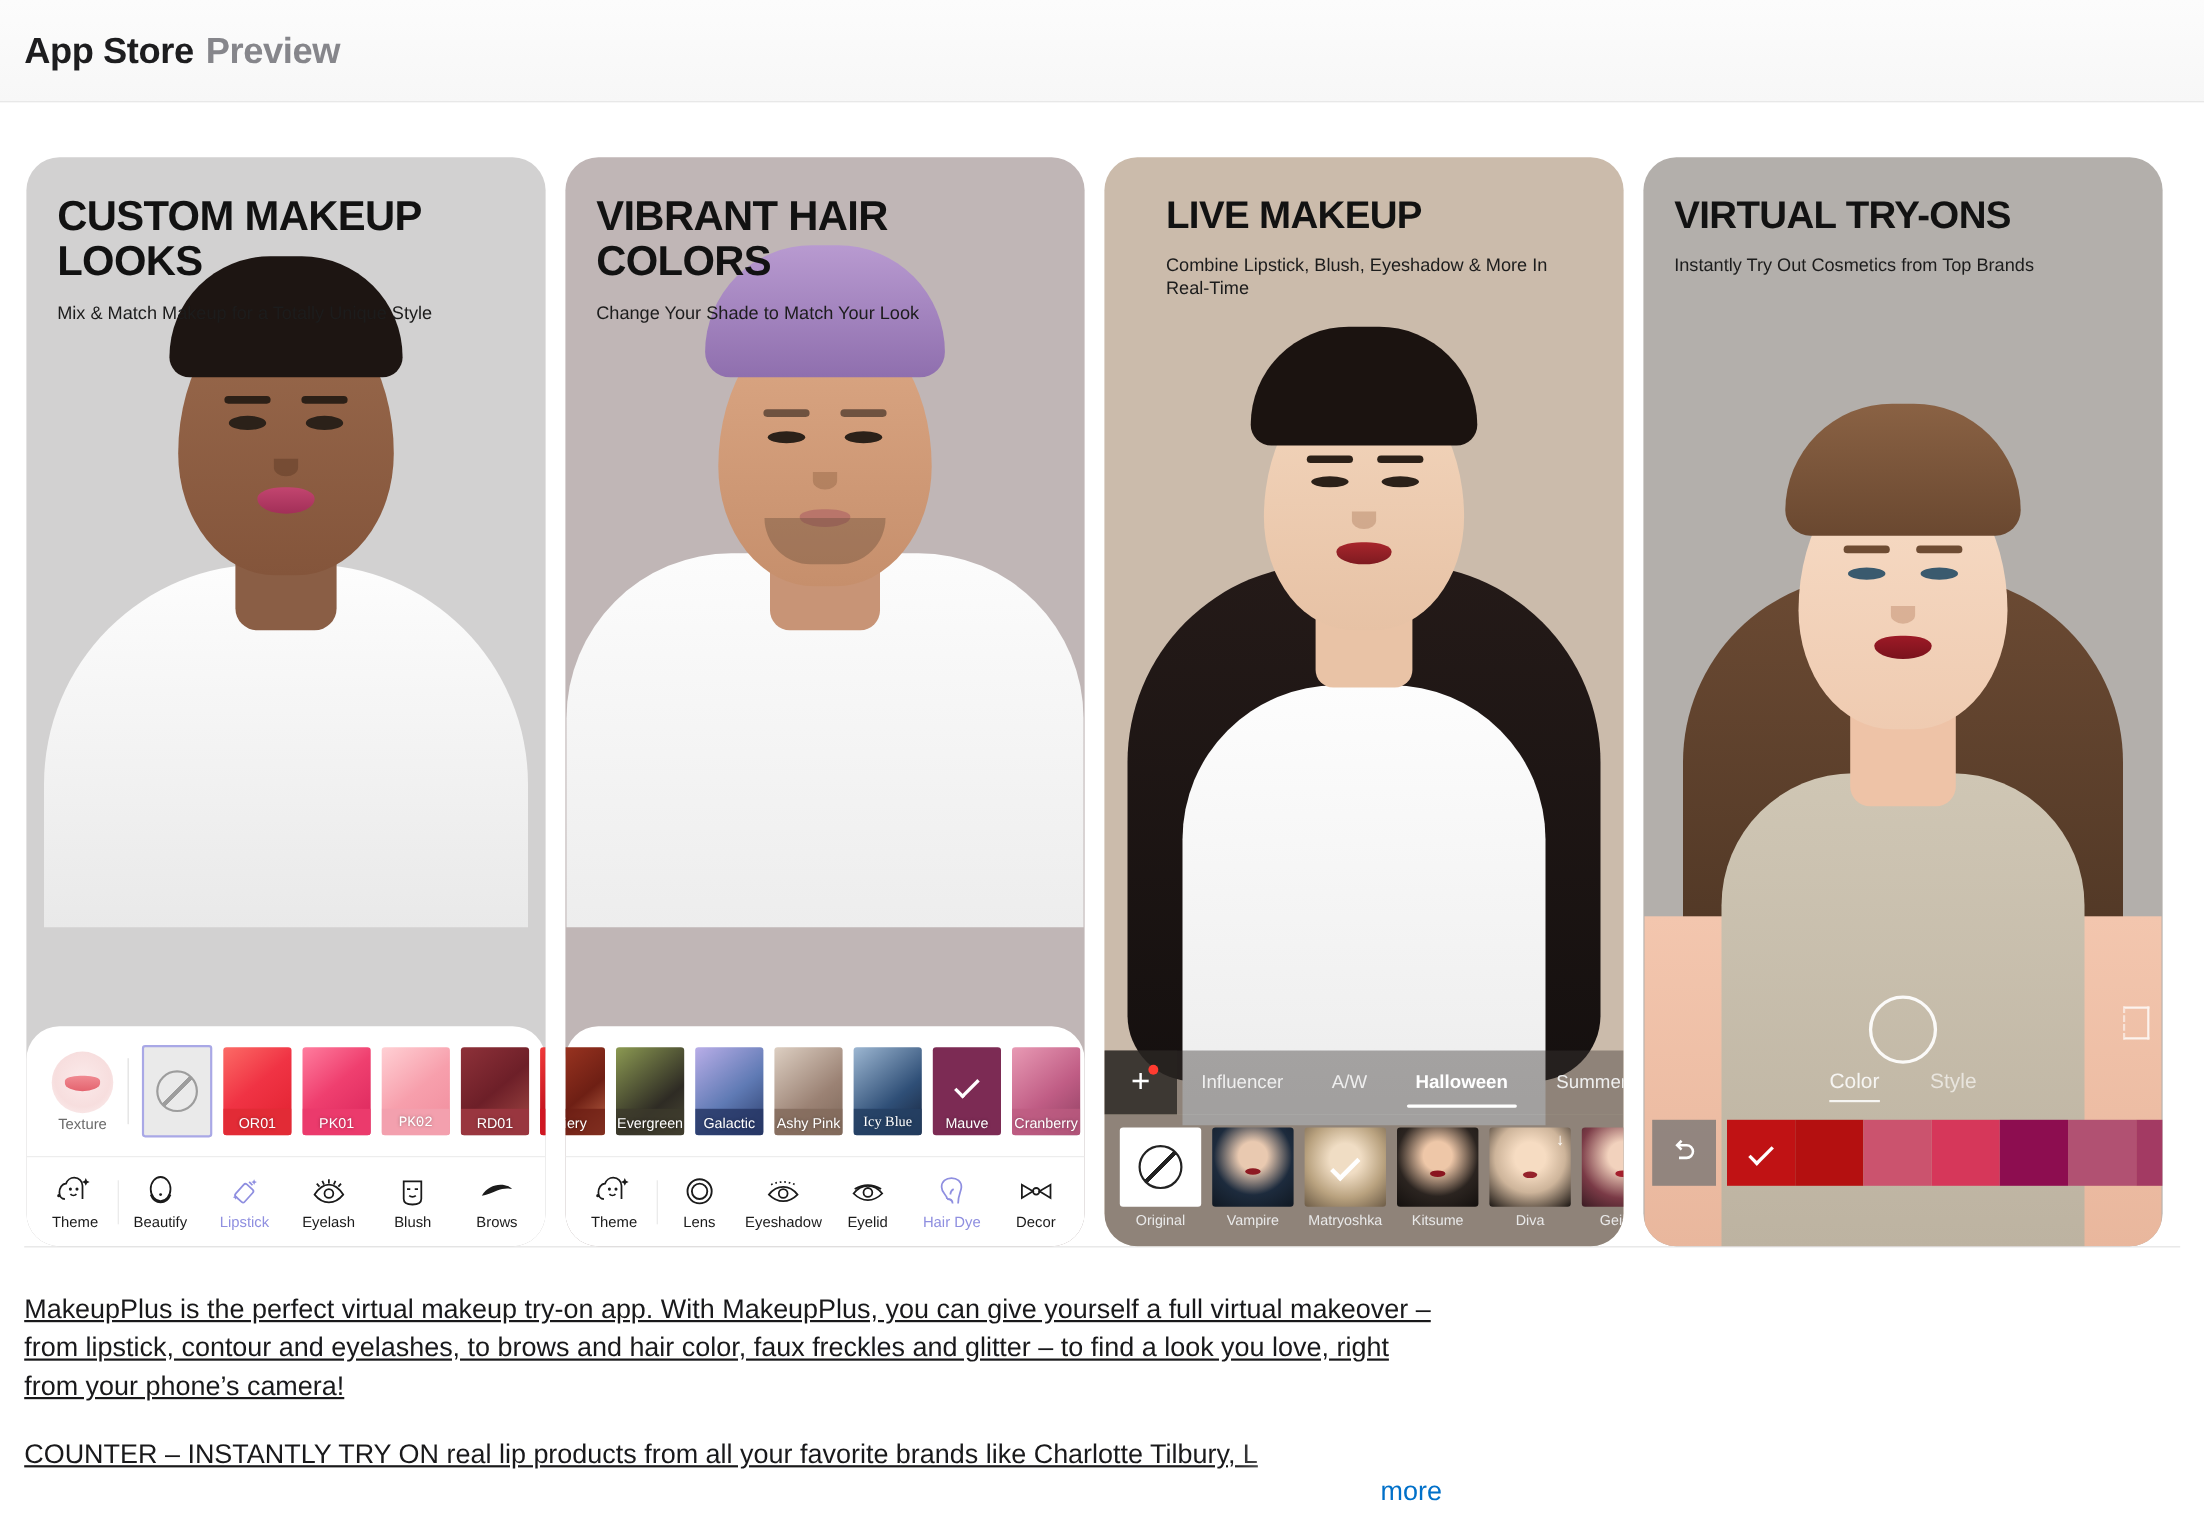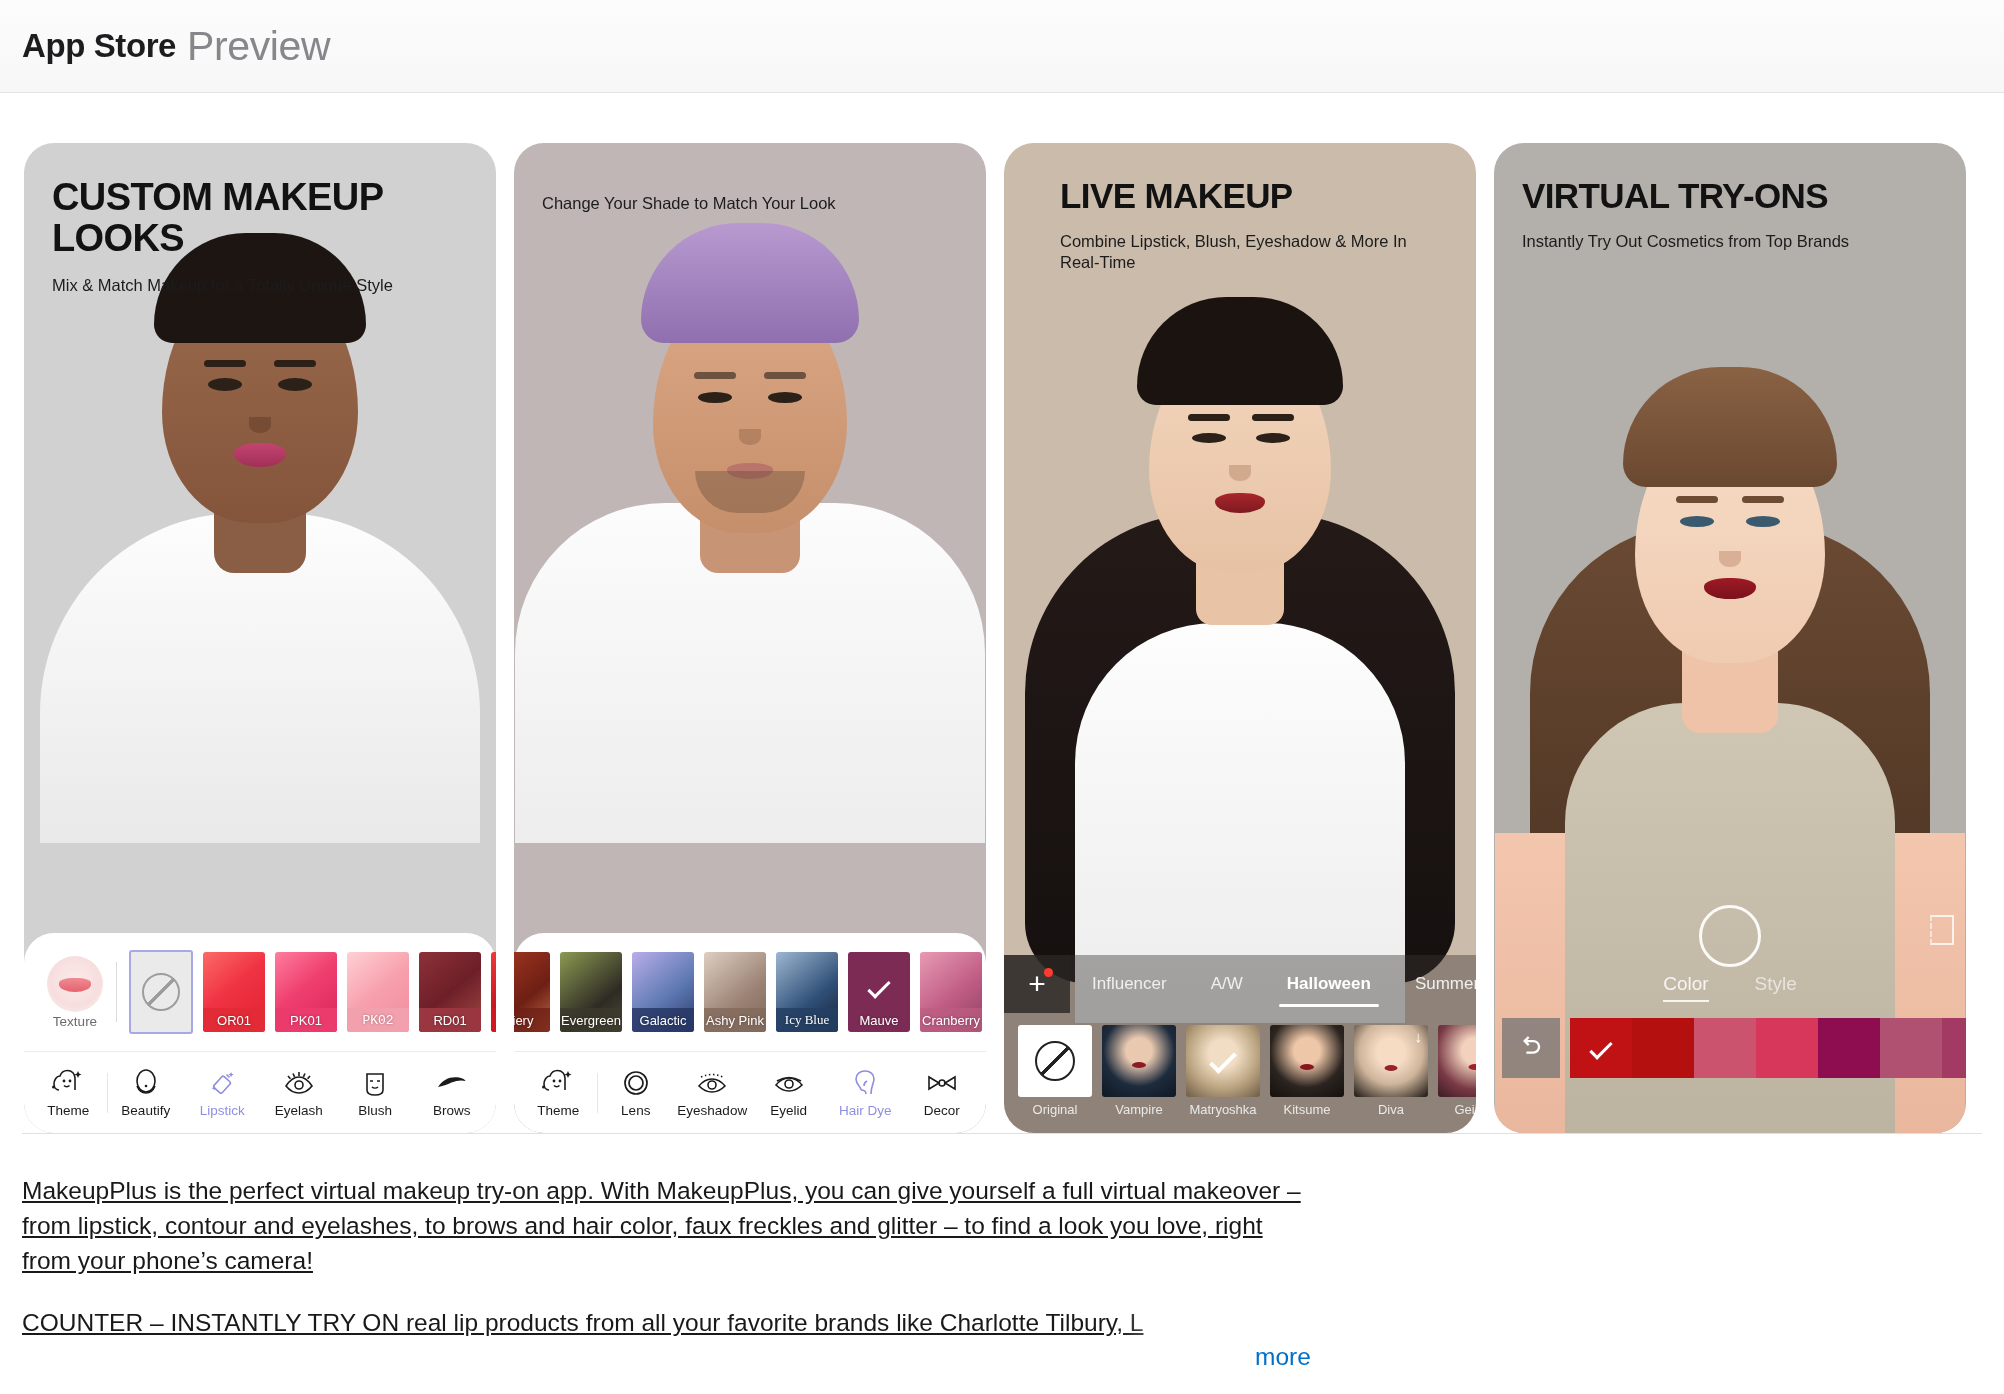--- a/index.html
+++ b/index.html
@@ -12,21 +12,21 @@
 
   
   .header {
     height: 93px;
     display: flex; align-items: center;
     padding-left: 22px;
     border-bottom: 1px solid #e3e3e3;
     background: linear-gradient(180deg,#fcfcfc 0%, #f7f7f7 100%);
   }
   .header-title { font-size: 33px; font-weight: 700; color: #1d1d1f; letter-spacing: -0.4px; }
-  .header-sub   { font-size: 41px; font-weight: 400; color: #86868b; letter-spacing: -0.4px; margin-left: 11px; }
+  .header-sub   { font-size: 33px; font-weight: 700; color: #86868b; letter-spacing: -0.4px; margin-left: 11px; }
 
   
   .shots {
     display: flex;
     gap: 18px;
     padding: 16px 0 0 24px;
     height: 1010px;
   }
   .card {
     width: 472px; height: 990px;
@@ -345,20 +345,21 @@
       <div class="eye" style="left:calc(50% - 52px);bottom:730px;height:11px;"></div>
       <div class="eye" style="left:calc(50% + 18px);bottom:730px;height:11px;"></div>
       <div class="brow" style="left:calc(50% - 56px);bottom:754px;background:#6e5240;"></div>
       <div class="brow" style="left:calc(50% + 14px);bottom:754px;background:#6e5240;"></div>
       <div class="nose" style="bottom:688px;background:rgba(140,95,65,.4);"></div>
       <div class="lips" style="bottom:654px;width:46px;height:16px;background:#b9756a;"></div>
       <div style="position:absolute;left:50%;transform:translateX(-50%);bottom:620px;width:110px;height:42px;background:rgba(90,65,48,.35);border-radius:0 0 50px 50px;"></div>
     </div>
 
     <div class="card-head">
+      <div class="card-title">VIBRANT HAIR COLORS</div>
       <div class="card-sub">Change Your Shade to Match Your Look</div>
     </div>
 
     <div class="ui-panel">
       <div class="swatch-row" style="padding-left:0;">
         <div class="sw" style="margin-left:-26px;background:linear-gradient(140deg,#a83a24,#6e1f14 60%,#c2694a);">
           <div class="cap" style="background:rgba(110,31,20,.78)">Fiery</div>
         </div>
         <div class="sw" style="background:linear-gradient(140deg,#8c9a52,#2e2b24 65%,#4c4a36);">
           <div class="cap" style="background:rgba(60,58,44,.78)">Evergreen</div>

